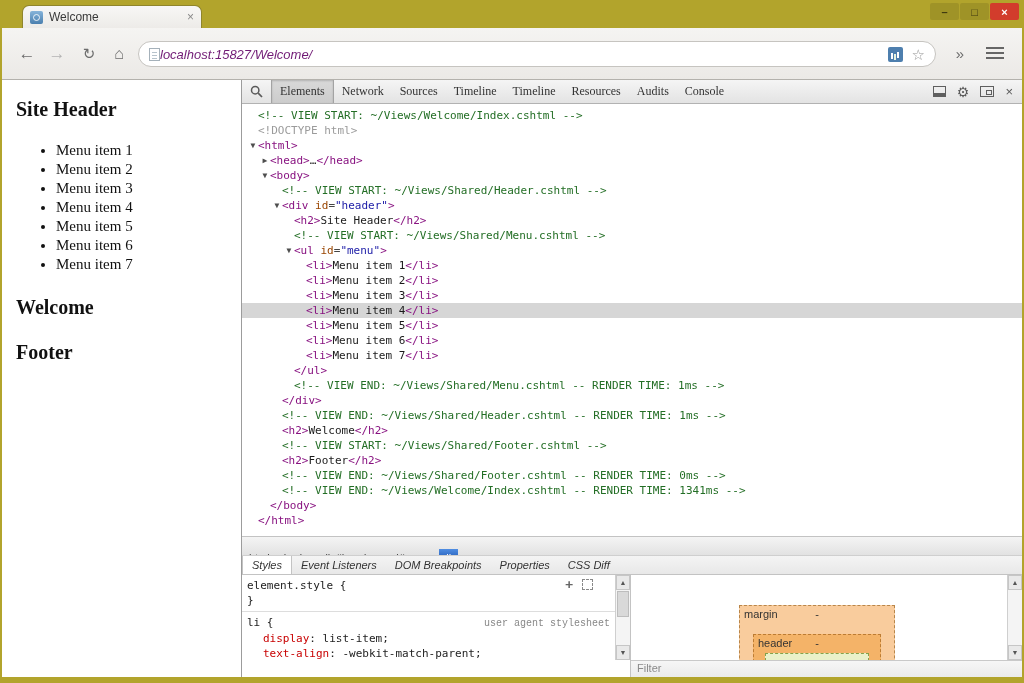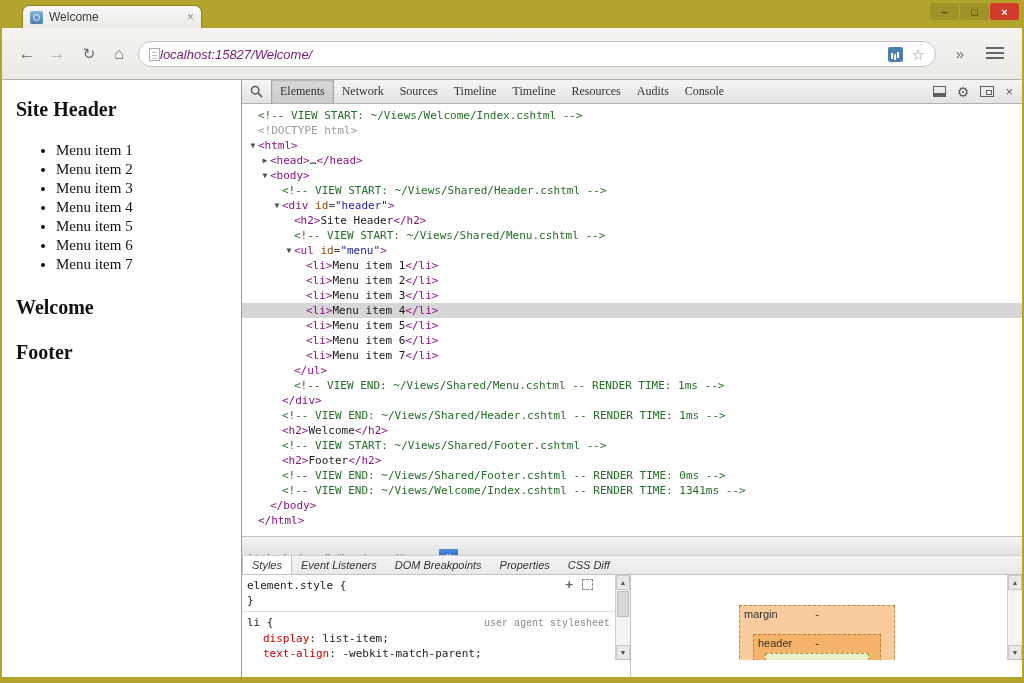--- a/index.html
+++ b/index.html
@@ -258,17 +258,18 @@
               <span class="box-label">header</span>
               <span class="box-value">-</span>
               <div class="box-padding"></div>
             </div>
           </div>
         </div>
         <div class="vscroll" style="bottom:17px;">
           <div class="sb-arrow up">▲</div>
           <div class="sb-arrow down">▼</div>
         </div>
+        <div class="bottom-bar">Filter</div>
       </div>
 
     </div>
   </div>
 </div>
 
 </body></html>

